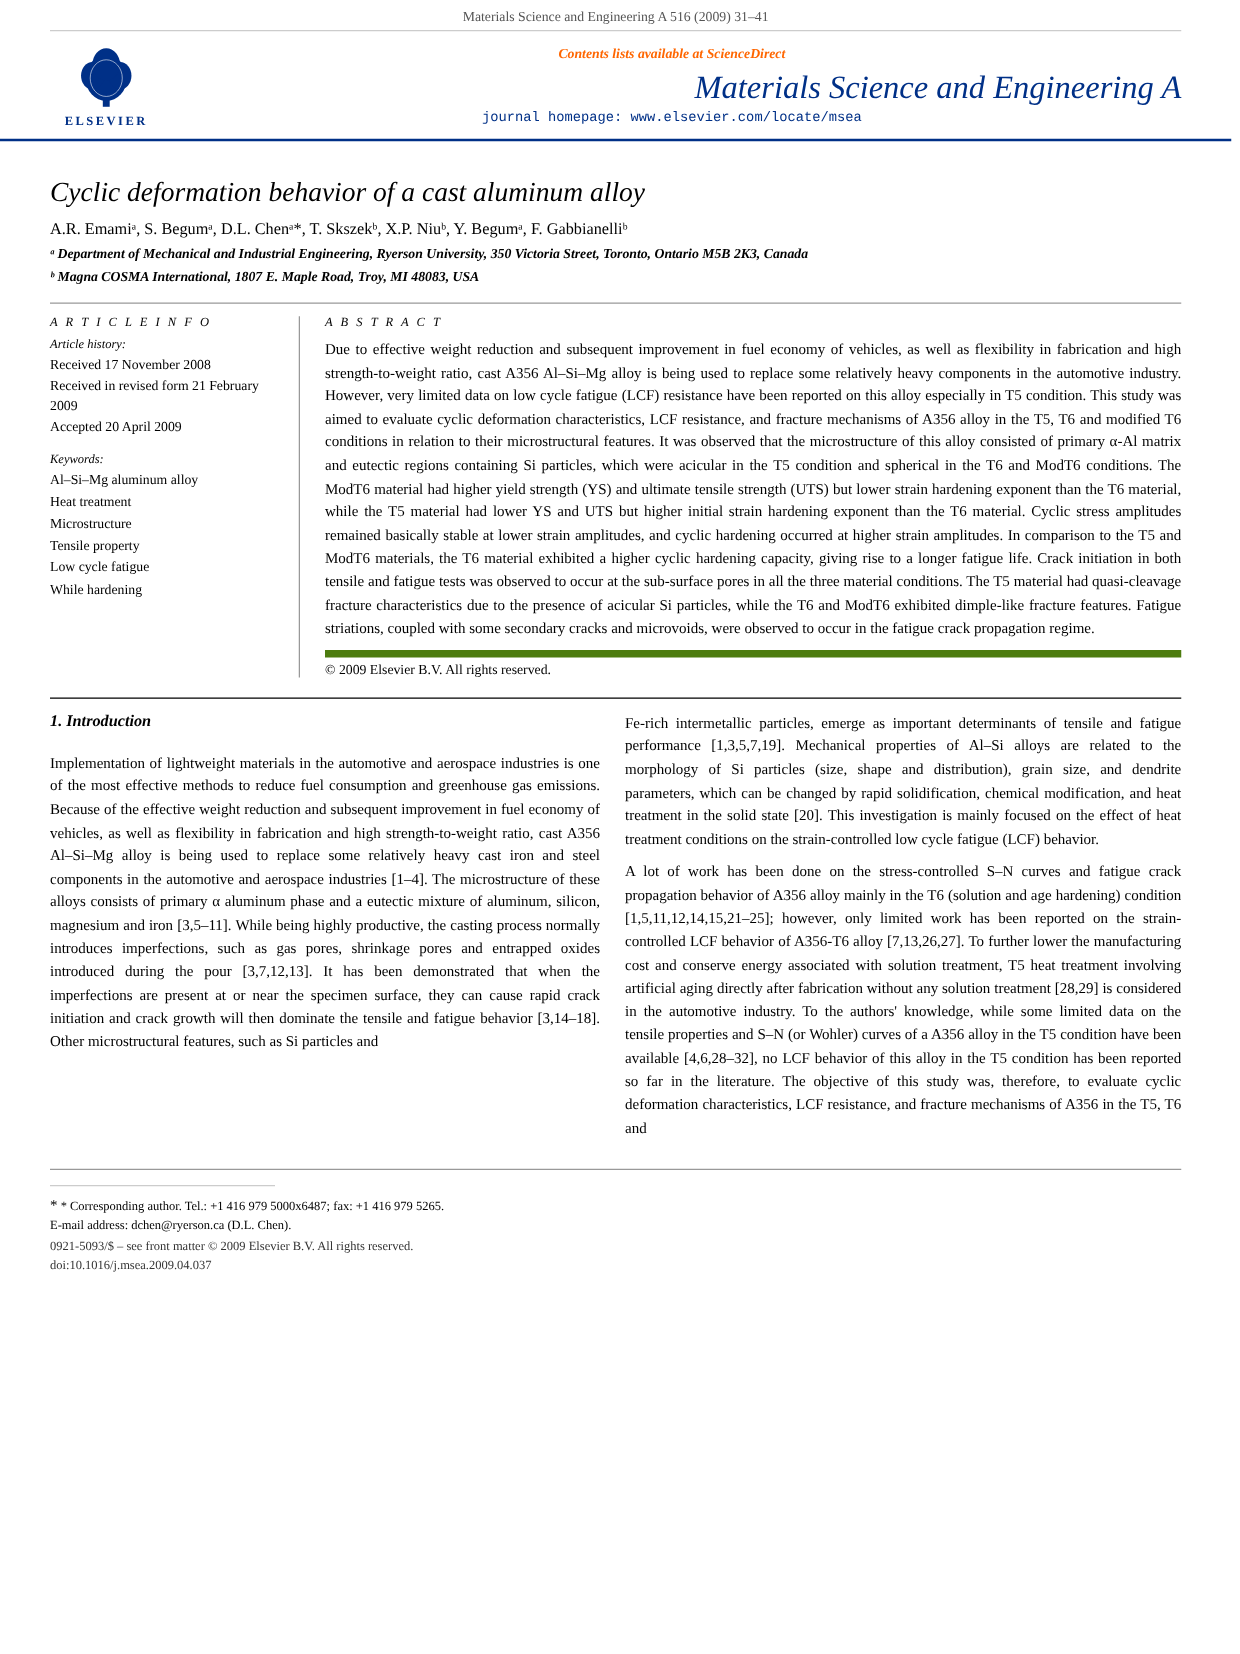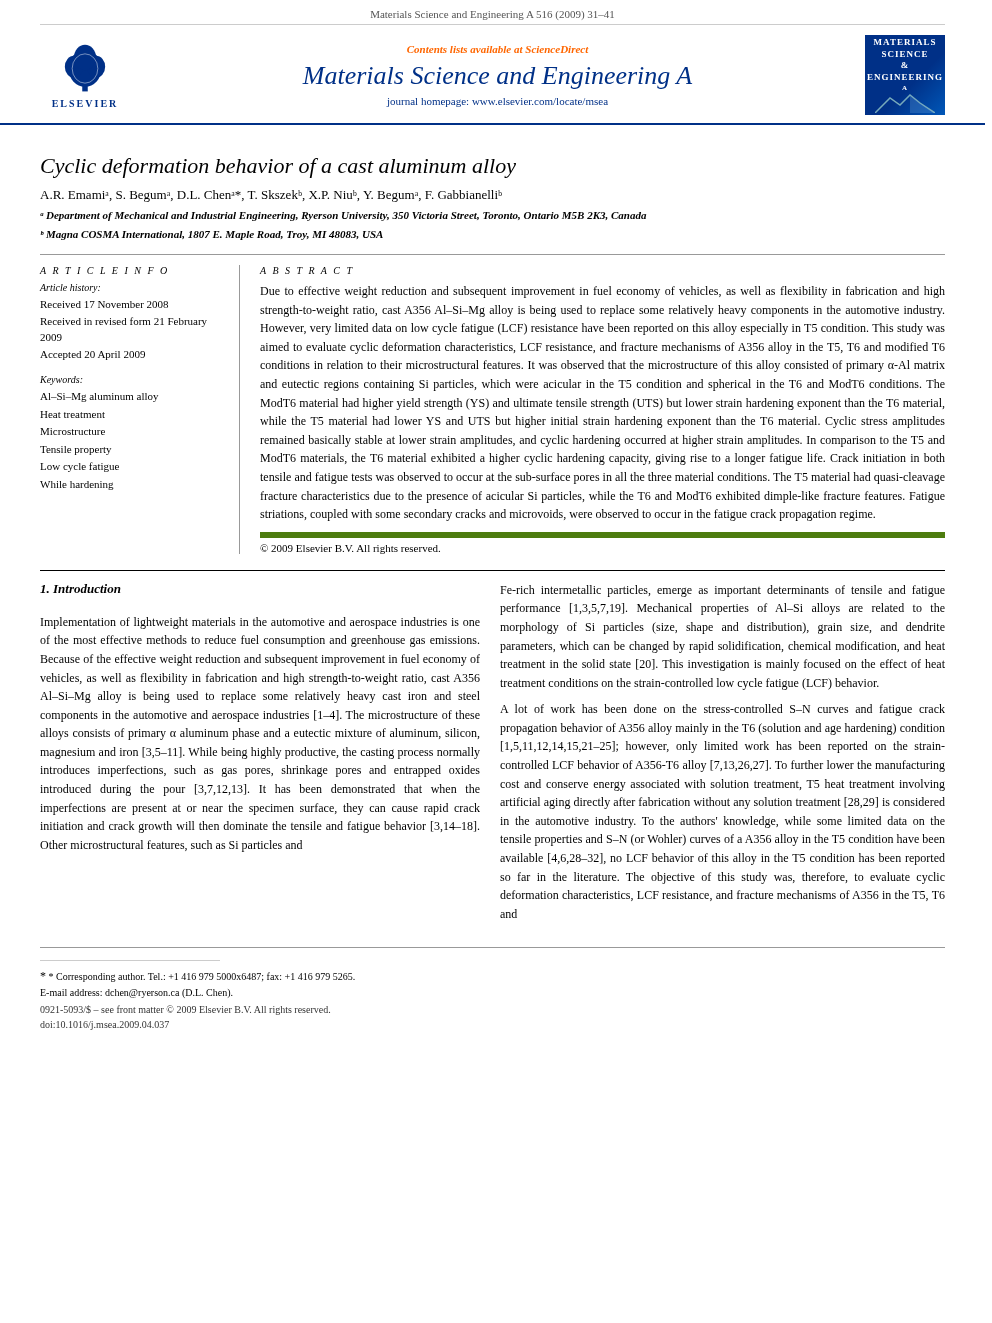--- a/index.html
+++ b/index.html
@@ -72,26 +72,28 @@
     .sciencedirect-line span {
       color: #ff6600;
       font-style: italic;
     }
 
     .journal-name {
       font-size: 26px;
       color: #003087;
       font-style: italic;
       font-family: 'Times New Roman', serif;
+      text-align: right;
     }
 
     .journal-homepage {
       font-size: 11px;
       color: #555;
       margin-top: 4px;
+      font-family: Liberation Mono, monospace;
     }
 
     .journal-homepage span {
       color: #003087;
     }
 
     .journal-badge {
       width: 80px;
       height: 80px;
       background: linear-gradient(135deg, #003087 60%, #0057b8 100%);
@@ -311,34 +313,20 @@
         <span>Contents lists available at</span>
         <span>ScienceDirect</span>
       </div>
       <div class="journal-name">Materials Science and Engineering A</div>
       <div class="journal-homepage">
         <span>journal homepage:</span>
         <span style="color:#003087;">www.elsevier.com/locate/msea</span>
       </div>
     </div>
 
-    <div class="journal-badge">
-      <div class="badge-title">
-        <div>MATERIALS</div>
-        <div>SCIENCE</div>
-        <div>&amp;</div>
-        <div>ENGINEERING</div>
-        <div style="font-size:7px;">A</div>
-      </div>
-
-      <svg width="60" height="20" viewBox="0 0 60 20">
-        <polyline points="0,20 15,5 25,12 35,2 45,10 60,20" fill="none" stroke="#7ab" stroke-width="1.5"></polyline>
-        <polyline points="35,2 45,10 60,20 60,20 35,20" fill="rgba(100,160,220,0.3)"></polyline>
-      </svg>
-    </div>
   </div>
 
   <div class="main-content">
 
     <h1 class="article-title" style="margin-top:14px;">Cyclic deformation behavior of a cast aluminum alloy</h1>
 
     <div class="authors">A.R. Emamiᵃ, S. Begumᵃ, D.L. Chenᵃ*, T. Skszekᵇ, X.P. Niuᵇ, Y. Begumᵃ, F. Gabbianelliᵇ</div>
 
     <div class="affiliations">
       <p>ᵃ Department of Mechanical and Industrial Engineering, Ryerson University, 350 Victoria Street, Toronto, Ontario M5B 2K3, Canada</p>

